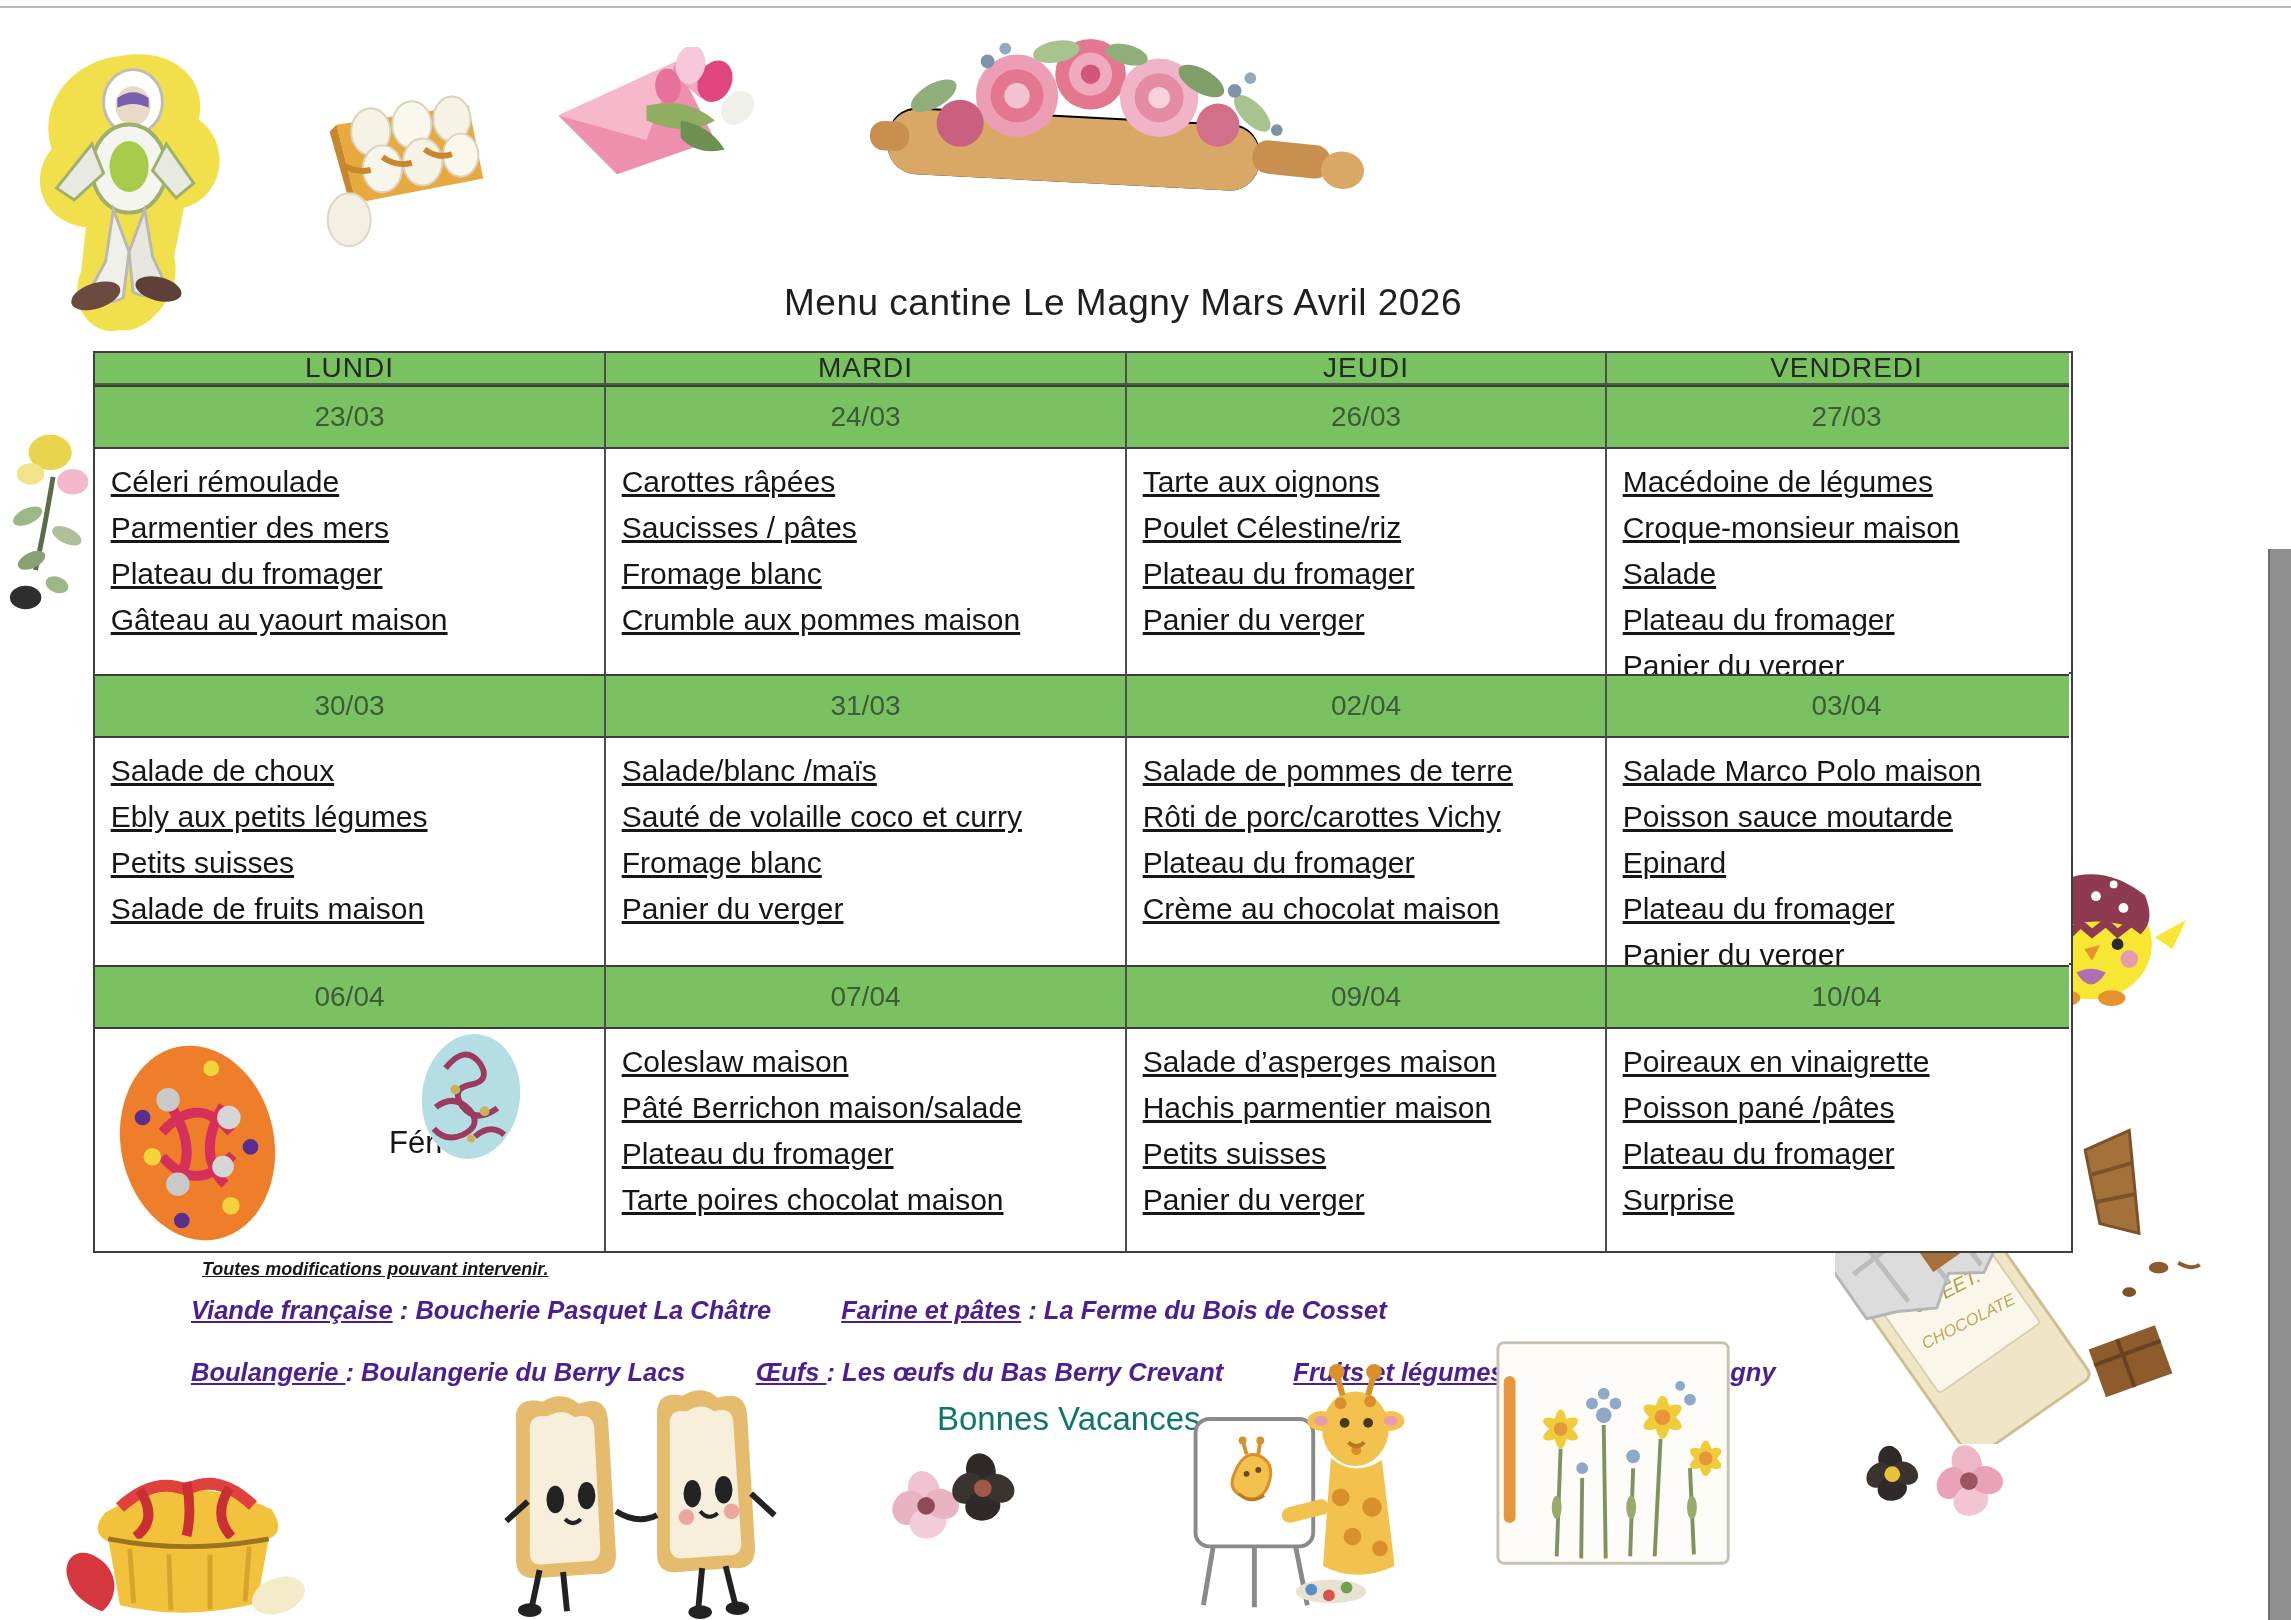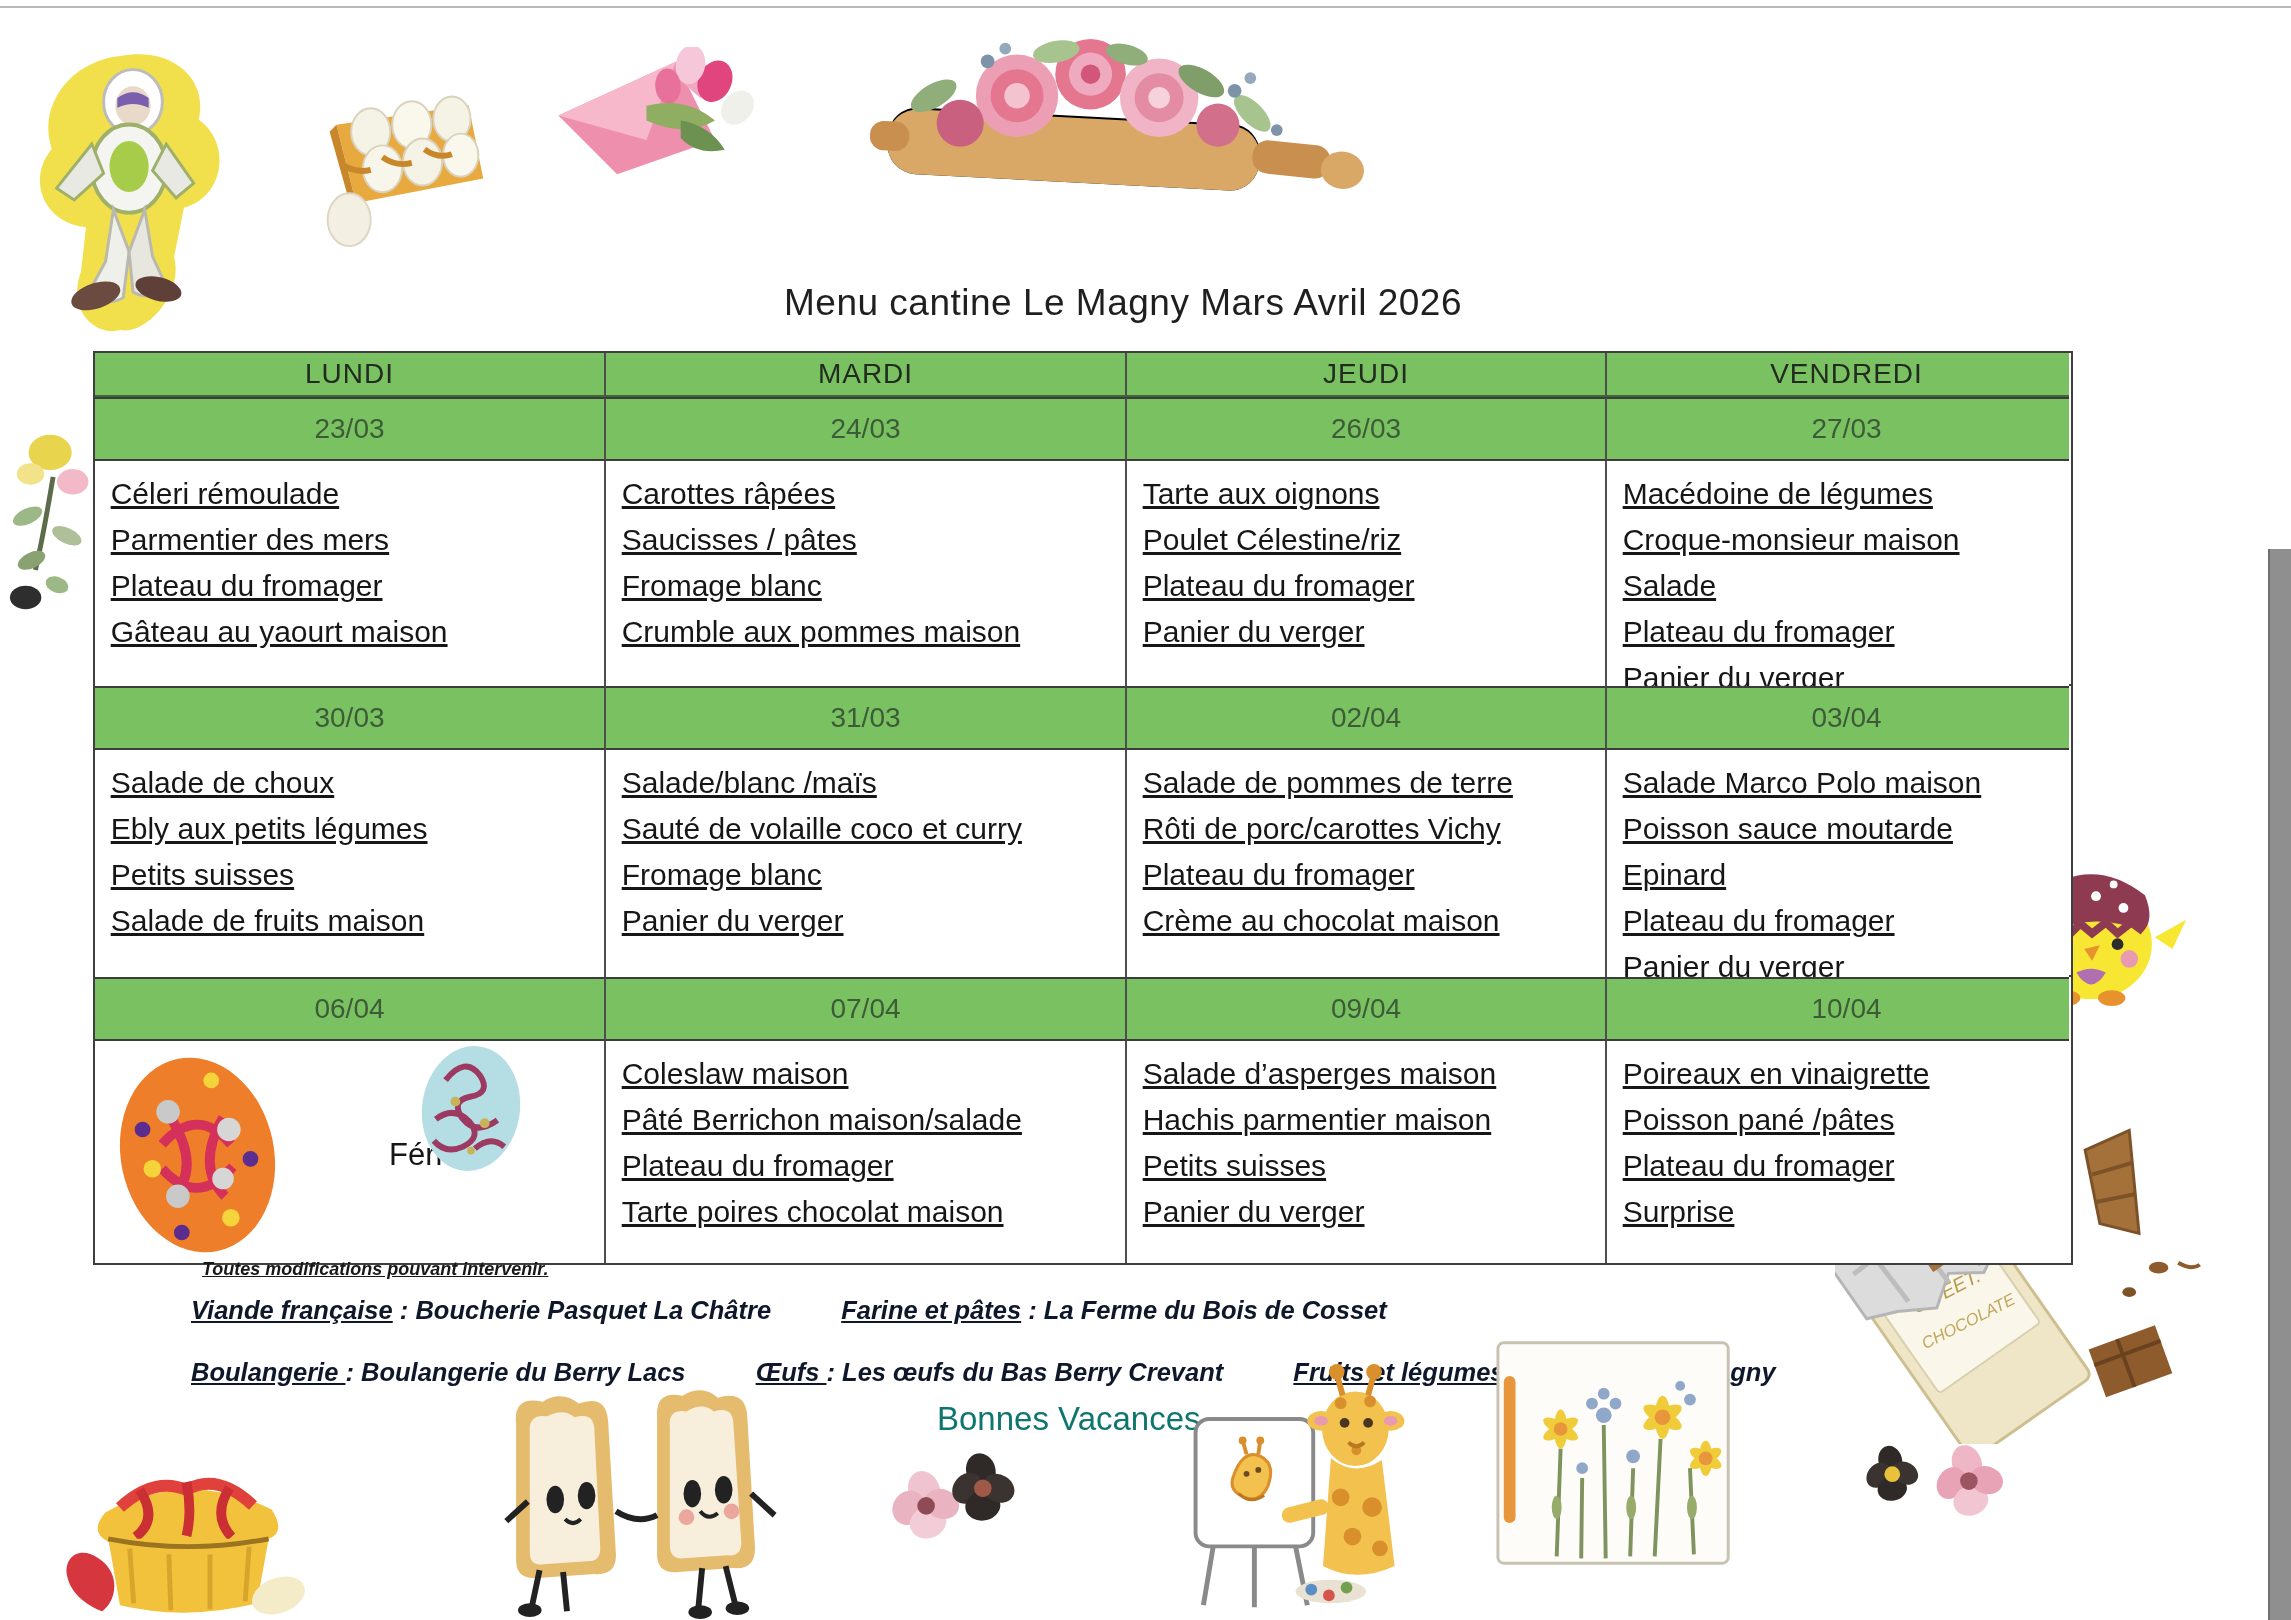--- a/index.html
+++ b/index.html
@@ -19,42 +19,42 @@
   }
   
   .menu-table{
     position:absolute;left:93px;top:351px;width:1980px;
     border:2.9px solid #3f3f3f;box-sizing:border-box;background:#fff;
   }
   .row{display:grid;grid-template-columns:511px 521px 480px 462px;}
   .cell{box-sizing:border-box;border-right:2px solid #4e4e4e;position:relative;}
   .cell:last-child{border-right:none;padding-left:17px;}
   .row.days .cell{
-    height:44px;background:#7ac162;display:flex;align-items:center;justify-content:center;
+    height:32px;background:#7ac162;display:flex;align-items:center;justify-content:center;
     font-size:28px;color:#222b20;letter-spacing:1px;border-bottom:2px solid #44663a;
   }
   .row.dates .cell{
     height:64px;background:#7ac162;display:flex;align-items:center;justify-content:center;
     font-size:28px;color:#3c5c38;border-bottom:2px solid #3c3c3c;border-top:2px solid #3c3c3c;
   }
   .row.days .cell{border-top:none;}
   .row.menus .cell{background:#fff;padding:9.8px 5.9px 0 15.7px;}
   .row.menus{border-bottom:2px solid #3c3c3c;}
   .row.menus:last-child{border-bottom:none;}
   .menu-line{font-size:30px;line-height:46px;color:#161616;white-space:nowrap;text-decoration:underline;}
   .m1{height:223px;} .m2{height:225px;} .m3{height:222px;}
   .holiday-label{
     position:absolute;left:294px;top:96px;font-size:31px;color:#161616;
   }
   
   .note{
     position:absolute;left:202px;top:1241px;font-size:18px;font-weight:bold;font-style:italic;
     text-decoration:underline;color:#181818;margin-top:18px;
   }
-  .suppliers{position:absolute;left:191px;font-size:25.5px;font-weight:bold;font-style:italic;color:#0f172a;white-space:nowrap;}
+  .suppliers{position:absolute;left:191px;font-size:25.5px;font-weight:bold;font-style:italic;color:#4c1d95;white-space:nowrap;}
   .sup1{top:1296px;} .sup2{top:1358px;}
   .sup-group{display:inline-block;margin-right:63px;}
   .sup-label{text-decoration:underline;}
   .vacances{position:absolute;left:937px;top:1400px;font-size:33px;color:#0f766e;}
   
   .deco{position:absolute;pointer-events:none;}
 </style>
 </head>
 <body>
 

